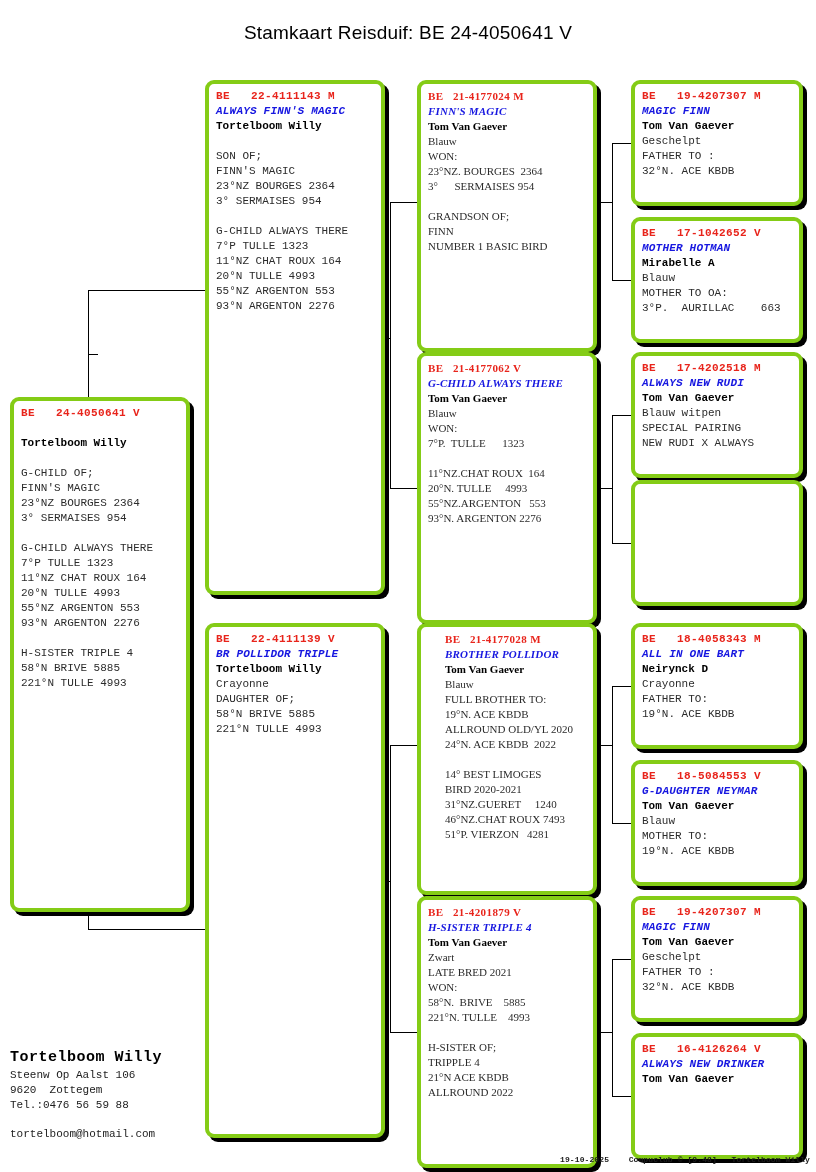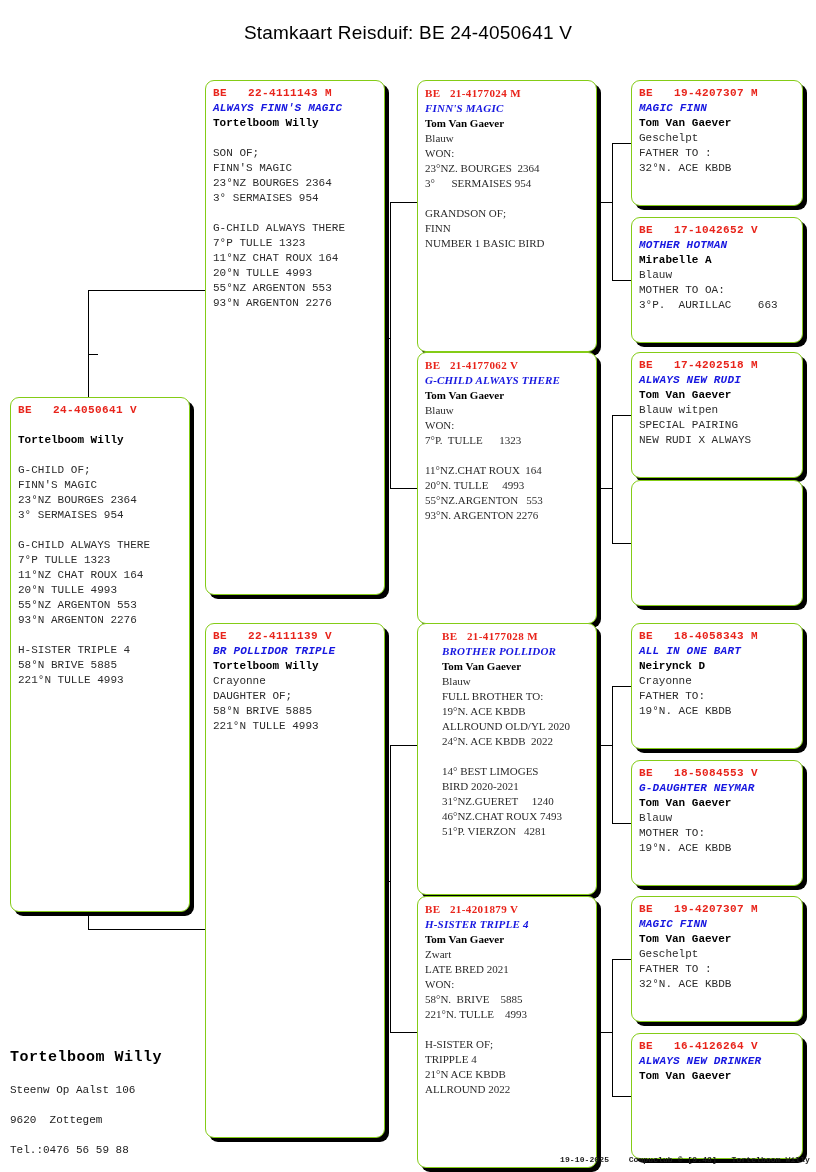--- a/index.html
+++ b/index.html
@@ -22,21 +22,21 @@
 
   
   .ln{position:absolute;background:#000;}
   .lnh{height:1px;}
   .lnv{width:1px;}
 
   
   .card{
     position:absolute;
     background:#ffffff;
-    border:1px solid #84cc16;
+    border:4px solid #84cc16;
     border-radius:9px;
     box-shadow:4px 4px 0 0 #000;
     box-sizing:border-box;
     overflow:hidden;
     padding:5px 7px 4px 7px;
   }
   .ring{
     color:#e8241b;
     font-weight:bold;
     font-size:11px;
@@ -92,21 +92,21 @@
 
   
   .breeder{
     position:absolute;left:10px;top:1032px;width:230px;
   }
   .breeder-name{
     font-size:15px;font-weight:bold;color:#000;
     letter-spacing:0.5px;line-height:20px;
   }
   .breeder-line{
-    font-size:11px;color:#1c1c1c;line-height:15px;white-space:pre;margin-top:15px;
+    font-size:11px;color:#1c1c1c;line-height:15px;white-space:pre;
   }
   .breeder-mail{
     font-size:11px;color:#1c1c1c;line-height:15px;margin-top:14px;white-space:pre;
   }
 
   .colophon{
     position:absolute;right:6px;top:1139px;
     font-size:8px;color:#1c1c1c;
     white-space:pre;
     font-weight:bold;

